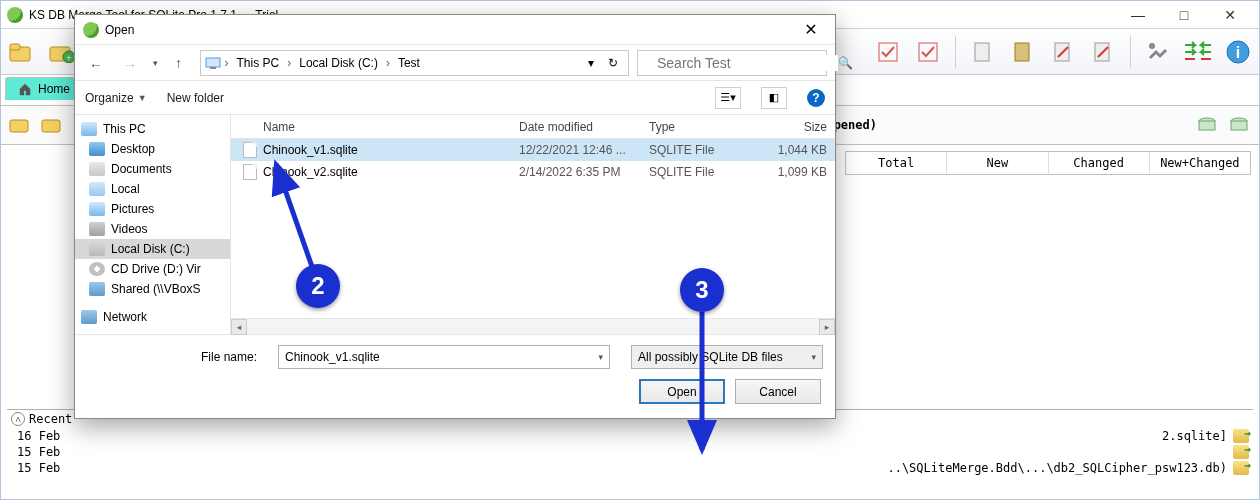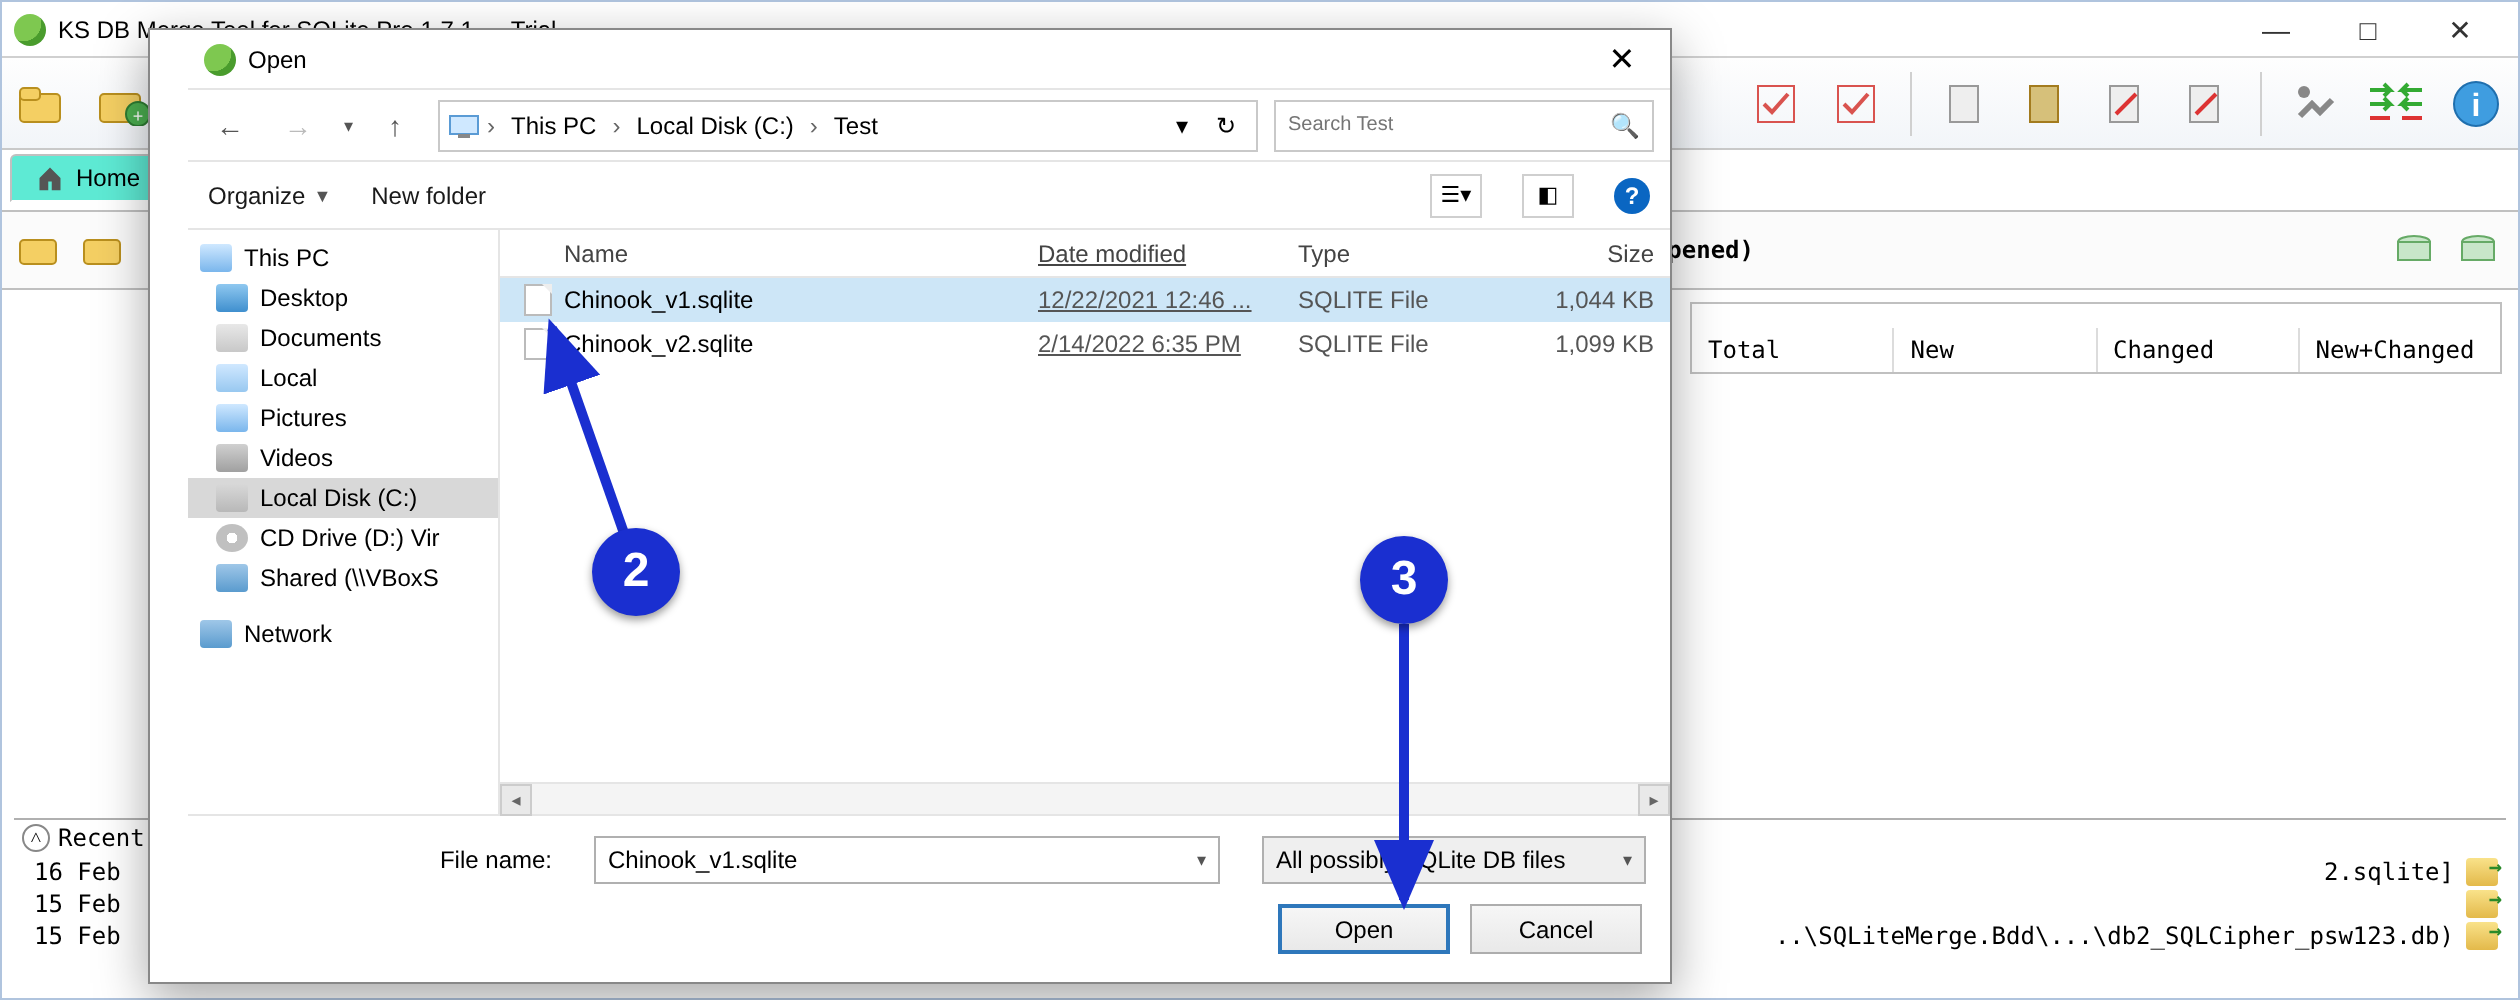--- a/index.html
+++ b/index.html
@@ -86,22 +86,21 @@
     position: absolute;
     top: 150px; right: 8px; left: 844px;
     border: 1px solid #c0c0c0;
   }
   .rt-head {
     display: flex;
     font-family: "Consolas", monospace;
   }
   .rt-head > div {
     flex: 1; padding: 4px 8px; border-right: 1px solid #dcdcdc;
-    text-align: left;
-    margin-top: 12px;
+    text-align: center;
   }
   .rt-head > div:last-child { border-right: none; }
 
   .bottom-panel {
     position: absolute;
     left: 6px; right: 6px; top: 408px; height: 84px;
     border-top: 1px solid #b0b0b0;
     font-family: "Consolas", monospace;
     font-size: 12px;
     background: #fff;
@@ -131,25 +130,25 @@
   }
   .log-ico.green::after {
     content: "→"; color: #2a8a2a; font-weight: bold;
     position: absolute; right: -2px; top: -2px; font-size: 11px;
   }
 
   
   .dialog {
     position: absolute;
     left: 74px; top: 14px;
-    width: 762px; height: 478px;
+    width: 762px; height: 405px;
     background: #fff;
     border: 1px solid #888;
     box-shadow: 0 8px 24px rgba(0,0,0,0.35);
-    display: flex; flex-direction: column; padding-left: 19px;
+    display: flex; flex-direction: column;
   }
   .dlg-title {
     height: 30px; display: flex; align-items: center; padding: 0 8px;
     border-bottom: 1px solid #e5e5e5;
   }
   .dlg-title .app-icon { margin-right: 6px; }
   .dlg-title .spacer { flex: 1; }
   .dlg-close {
     width: 32px; height: 24px; display: flex; align-items: center; justify-content: center;
     font-size: 16px; color: #000;
@@ -177,21 +176,21 @@
   .loc-controls { display: flex; align-items: center; }
   .loc-btn { width: 22px; display: flex; align-items: center; justify-content: center; }
   .dlg-search {
     width: 190px; height: 26px;
     border: 1px solid #c9c9c9;
     display: flex; align-items: center;
     padding: 0 6px;
     color: #888;
   }
   .dlg-search input {
-    border: none; outline: none; flex:1; font-size:10px; color:#a16207;
+    border: none; outline: none; flex:1; font-size:14px; color:#a16207;margin-left:13px;
   }
   .dlg-toolbar2 {
     height: 34px; display: flex; align-items: center;
     padding: 0 10px;
     gap: 20px;
     border-bottom: 1px solid #e5e5e5;
   }
   .org-btn { color: #1a1a1a; display: flex; align-items: center; gap: 4px; }
   .org-btn .caret { font-size: 9px; color: #555; }
   .spacer { flex: 1; }
@@ -237,21 +236,21 @@
   .ico-net { background: linear-gradient(#9fc7e8,#5a9bce); border-radius:2px; }
 
   .file-pane { flex: 1; display: flex; flex-direction: column; }
   .fp-head {
     display: flex; height: 24px; align-items: center;
     border-bottom: 1px solid #e5e5e5;
     color: #444;
   }
   .fp-head > div { padding: 0 8px; }
   .col-name { flex: 1; }
-  .col-date { width: 130px; text-decoration: underline; }
+  .col-date { width: 130px; }
   .col-type { width: 110px; }
   .col-size { width: 84px; text-align: right; }
   .fp-row {
     display: flex; height: 22px; align-items: center;
   }
   .fp-row.sel { background: #cde6f7; }
   .fp-row .file-ico {
     width: 14px; height: 16px; margin: 0 6px 0 12px;
     background: #fff; border: 1px solid #bbb;
     position: relative;

